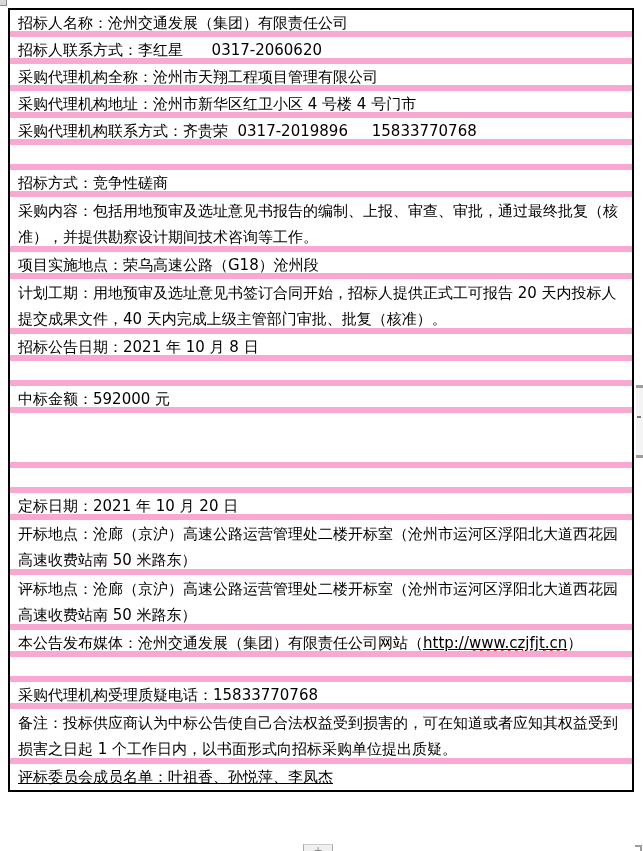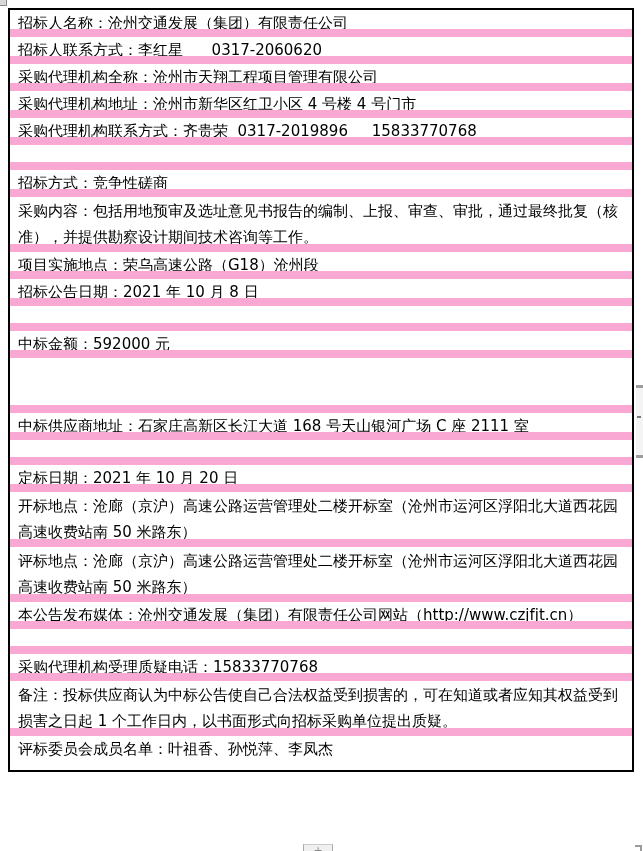--- a/index.html
+++ b/index.html
@@ -13,33 +13,33 @@
   }
   .doc-table {
     position: absolute;
     left: 8px;
     top: 8px;
     width: 626px;
     border: 2px solid #000000;
     background: #ffffff;
   }
   .row {
-    border-bottom: 8px solid #f9a8d4;
+    border-bottom: 6px solid #f9a8d4;
     padding: 0 6px 0 8px;
     font-size: 15px;
     line-height: 25px;
     white-space: pre-wrap;
     overflow: hidden;
   }
   .row:last-child { border-bottom: none; }
   .sl { height: 27px; padding-top: 1px; }
   .dl { height: 55px; line-height: 26px; padding-top: 1px; }
   .tl { height: 55px; line-height: 26px; padding-top: 1px; }
   .er { height: 25px; }
-  .row:last-child.sl { height: 34px; }
+  .row:last-child.sl { height: 26px; text-decoration: underline; }
   .url { text-decoration: underline; }
   .misspell {
     text-decoration: underline wavy #d40000;
     text-decoration-thickness: 1px;
     margin-top: 32px;
   }
   .corner-handle {
     position: absolute;
     left: 0; top: 0;
     width: 7px; height: 6px;
@@ -89,28 +89,28 @@
 <div class="doc-table">
   <div class="row sl">招标人名称：沧州交通发展（集团）有限责任公司</div>
   <div class="row sl">招标人联系方式：李红星      0317-2060620</div>
   <div class="row sl">采购代理机构全称：沧州市天翔工程项目管理有限公司</div>
   <div class="row sl">采购代理机构地址：沧州市新华区红卫小区 4 号楼 4 号门市</div>
   <div class="row sl">采购代理机构联系方式：齐贵荣  0317-2019896     15833770768</div>
   <div class="row er"></div>
   <div class="row sl">招标方式：竞争性磋商</div>
   <div class="row dl">采购内容：包括用地预审及选址意见书报告的编制、上报、审查、审批，通过最终批复（核准），并提供勘察设计期间技术咨询等工作。</div>
   <div class="row sl">项目实施地点：荣乌高速公路（G18）沧州段</div>
+  <div class="row dl">计划工期：用地预审及选址意见书签订合同开始，招标人提供正式工可报告 20 天内投标人提交成果文件，40 天内完成上级主管部门审批、批复（核准）。</div>
   <div class="row sl">招标公告日期：2021 年 10 月 8 日</div>
   <div class="row er"></div>
   <div class="row sl">中标金额：592000 元</div>
   <div class="row tl">
     <div>中标供应商名称：河北云腾测绘技术服务有限公司</div>
     
   </div>
-  <div class="row sl">中标供应商地址：石家庄高新区长江大道 168 号天山银河广场 C 座 2111 室</div>
   <div class="row er"></div>
   <div class="row sl">定标日期：2021 年 10 月 20 日</div>
   <div class="row dl">开标地点：沧廊（京沪）高速公路运营管理处二楼开标室（沧州市运河区浮阳北大道西花园高速收费站南 50 米路东）</div>
   <div class="row dl">评标地点：沧廊（京沪）高速公路运营管理处二楼开标室（沧州市运河区浮阳北大道西花园高速收费站南 50 米路东）</div>
   <div class="row sl"><span>本公告发布媒体：沧州交通发展（集团）有限责任公司网站（</span><span class="url"><span>http://</span><span class="misspell">www.czjfjt.cn</span></span><span>）</span></div>
   <div class="row er"></div>
   <div class="row sl">采购代理机构受理质疑电话：15833770768</div>
   <div class="row dl">备注：投标供应商认为中标公告使自己合法权益受到损害的，可在知道或者应知其权益受到损害之日起 1 个工作日内，以书面形式向招标采购单位提出质疑。</div>
   <div class="row sl">评标委员会成员名单：叶祖香、孙悦萍、李凤杰</div>
 </div>

